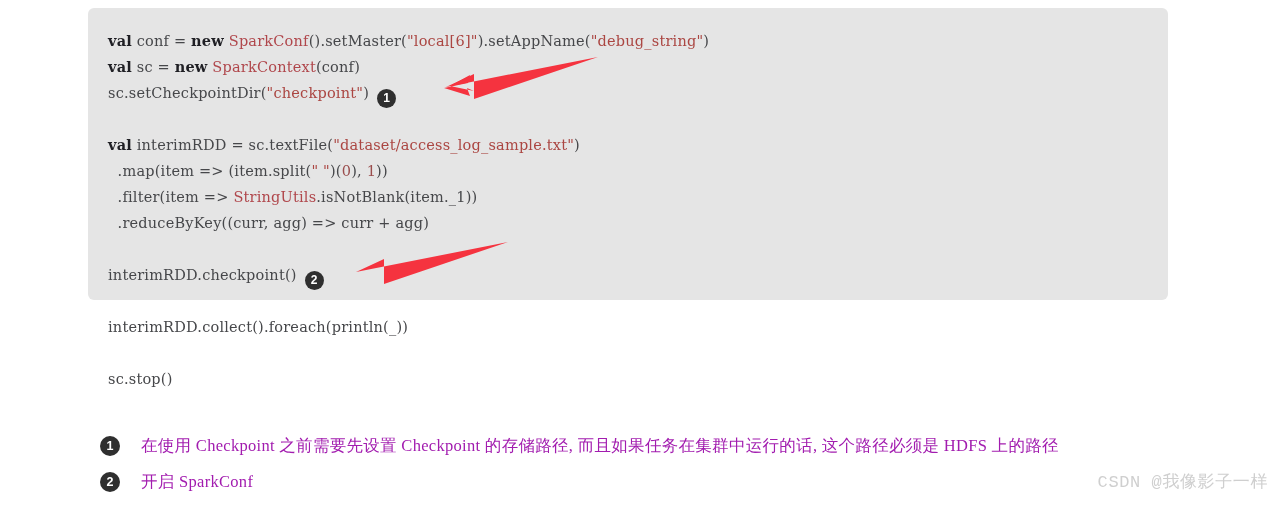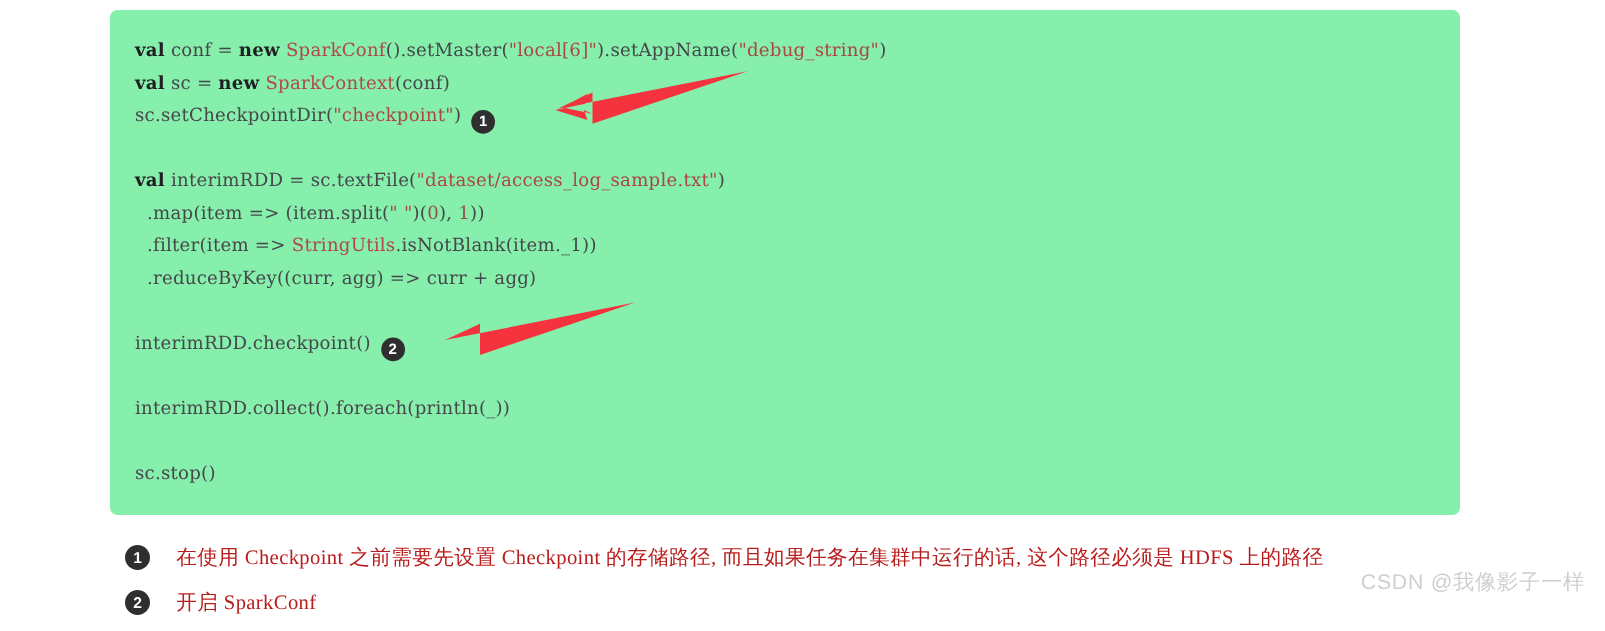--- a/index.html
+++ b/index.html
@@ -14,22 +14,22 @@
     overflow: hidden;
     font-family: "Liberation Serif", "DejaVu Serif", serif;
   }
 
   
   #code-block {
     position: absolute;
     left: 88px;
     top: 8px;
     width: 1080px;
-    height: 404px;
-    background: #86efac;
+    height: 292px;
+    background: #e5e5e5;
     border-radius: 6px;
     box-sizing: border-box;
     padding: 20px 0 0 0;
   }
 
   .code-area {
     font-family: "DejaVu Serif", "Liberation Serif", serif;
     font-size: 14.5px;
     line-height: 26px;
     color: #46474a;
@@ -100,31 +100,31 @@
     font-size: 12.5px;
     font-weight: bold;
     display: flex;
     align-items: center;
     justify-content: center;
   }
   .fn-text {
     margin-left: 21px;
     font-family: "Liberation Serif", "DejaVu Serif", serif;
     font-size: 16.5px;
-    color: #b91c1c;
+    color: #a21caf;
     letter-spacing: 0.3px;
     white-space: nowrap;
   }
 
   
   #watermark {
     position: absolute;
     right: 16px;
-    bottom: 28px;
-    font-family: Liberation Sans, sans-serif;
+    bottom: 12px;
+    font-family: Liberation Mono, monospace;
     font-size: 17px;
     color: #cfcfcf;
     letter-spacing: 0.6px;
     user-select: none;
   }
 </style>
 </head>
 <body>
 
 <div id="code-block">

